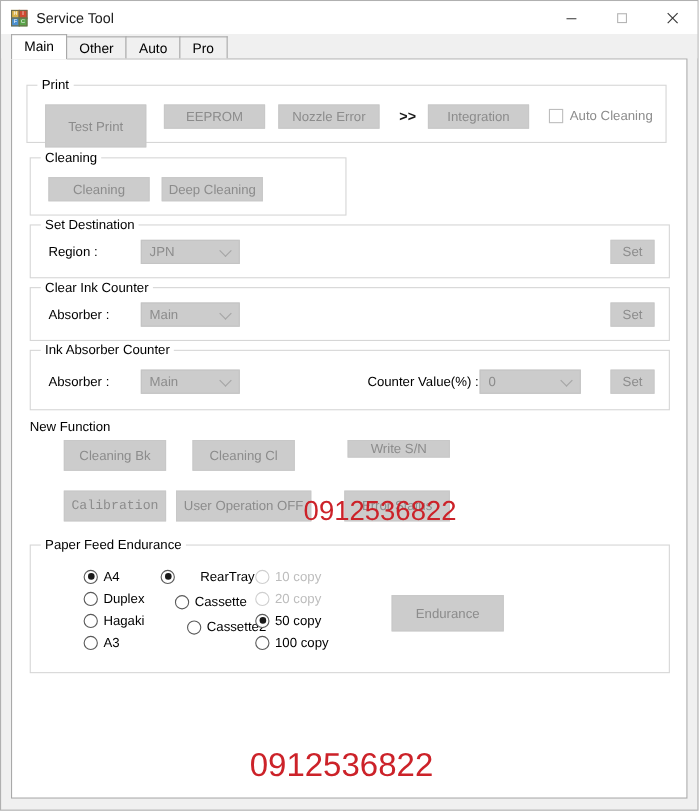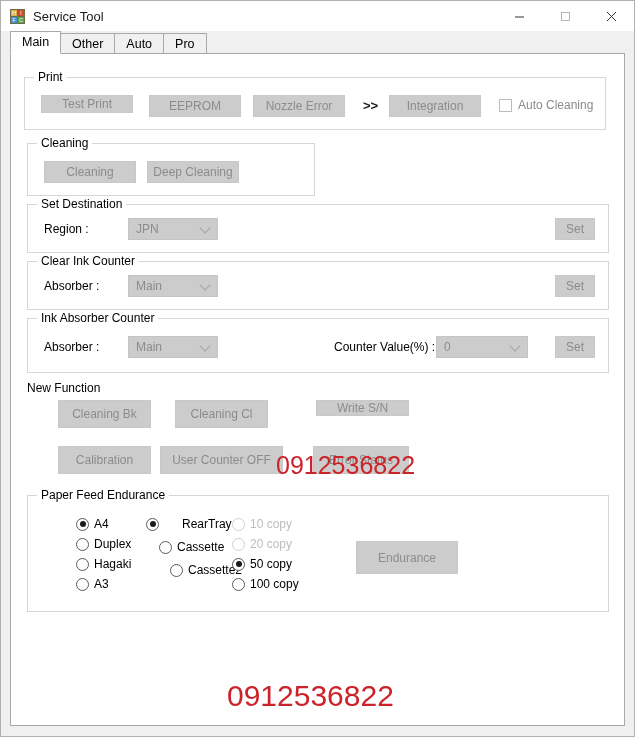--- a/index.html
+++ b/index.html
@@ -304,21 +304,21 @@
     <div class="tab active">Main</div>
     <div class="tab">Other</div>
     <div class="tab">Auto</div>
     <div class="tab">Pro</div>
   </div>
 
   <div class="tabpage">
 
     <div class="group" style="left:13px; top:23px; width:582px; height:53px;">
       <div class="legend">Print</div>
-      <div class="btn" style="left:16px; top:17px; width:92px; height:18px;">Test Print</div>
+      <div class="btn" style="left:16px; top:17px; width:92px; height:39px;">Test Print</div>
       <div class="btn" style="left:124px; top:17px; width:92px; height:22px;">EEPROM</div>
       <div class="btn" style="left:228px; top:17px; width:92px; height:22px;">Nozzle Error</div>
       <div class="chev-sep" style="left:338px; top:20px;">&gt;&gt;</div>
       <div class="btn" style="left:364px; top:17px; width:92px; height:22px;">Integration</div>
       <div class="chk" style="left:474px; top:20px;">
         <span class="box"></span>
         <span>Auto Cleaning</span>
       </div>
     </div>
 
@@ -362,22 +362,22 @@
         <span class="chev"></span>
       </div>
       <div class="btn" style="left:527px; top:17px; width:40px; height:22px;">Set</div>
     </div>
 
     <div class="plain-legend" style="left:16px; top:327px;">New Function</div>
 
     <div class="btn" style="left:47px; top:346px; width:93px; height:28px;">Cleaning Bk</div>
     <div class="btn" style="left:164px; top:346px; width:93px; height:28px;">Cleaning Cl</div>
     <div class="btn" style="left:305px; top:346px; width:93px; height:16px;">Write S/N</div>
-    <div class="btn" style="left:47px; top:392px; width:93px; height:28px;">Calibration</div>
-    <div class="btn" style="left:149px; top:392px; width:123px; height:28px;">User Counter OFF</div>
+    <div class="btn" style="left:47px; top:392px; width:93px; height:28px;font-family:Liberation Mono, monospace;">Calibration</div>
+    <div class="btn" style="left:149px; top:392px; width:123px; height:28px;">User Operation OFF</div>
     <div class="btn" style="left:302px; top:392px; width:96px; height:28px;">Error Status</div>
 
     <div class="watermark wm-small" style="left:265px; top:397px;">0912536822</div>
 
     <div class="group" style="left:16px; top:441px; width:582px; height:117px;">
       <div class="legend">Paper Feed Endurance</div>
 
       <div class="rad checked" style="left:48px; top:21px;">
         <span class="circ"></span>
         <span>A4</span>

